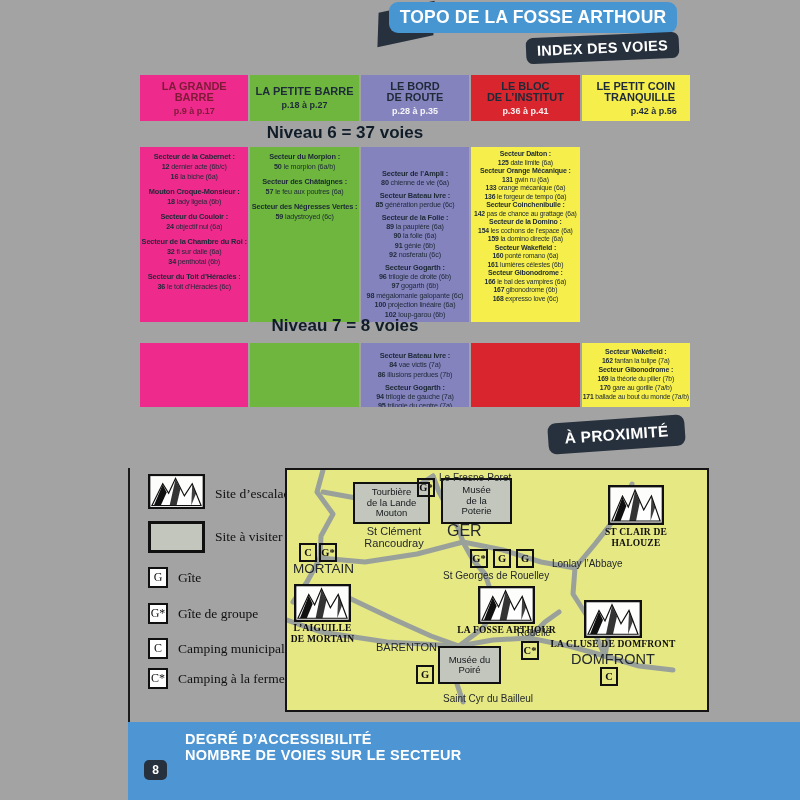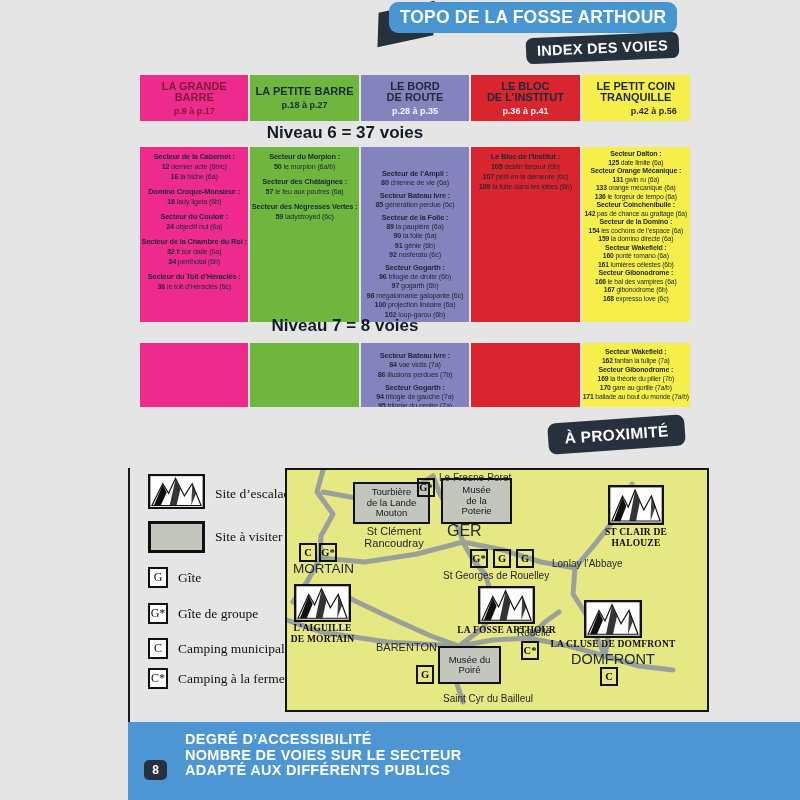--- a/index.html
+++ b/index.html
@@ -1,16 +1,16 @@
 <!DOCTYPE html>
 <html><head>
 <meta charset="utf-8">
 <style>
   html,body{margin:0;padding:0;background:#fff;}
-  .page{position:relative;width:800px;height:800px;background:#e5e5e5;overflow:hidden;
+  .page{position:relative;width:800px;height:800px;background:#a3a3a3;overflow:hidden;
         font-family:"Liberation Sans",sans-serif;}
   
   .banner-shadow{position:absolute;left:378px;top:7px;width:56px;height:34px;background:#27303d;
         transform:skewY(-14deg) rotate(2deg);}
   .banner-blue{position:absolute;left:389px;top:2px;width:288px;height:31px;background:#4796d2;
         border-radius:9px;display:flex;align-items:center;justify-content:center;color:#fff;
         font-weight:bold;font-size:17.5px;letter-spacing:.2px;}
   .banner-index{position:absolute;left:526px;top:35px;width:153px;height:26px;background:#27303d;
         border-radius:7px;transform:rotate(-2.5deg);display:flex;align-items:center;justify-content:center;
         color:#fff;font-weight:bold;font-size:14.5px;letter-spacing:.3px;}
@@ -95,37 +95,37 @@
       <div class="colhead" style="background: rgb(133, 131, 189);">
         <div class="chname" style="color: rgb(30, 42, 56);">LE BORD
 DE ROUTE</div>
         <div class="chpages" style="color: rgba(255, 255, 255, 0.92);">p.28 à p.35</div>
       </div>
       <div class="colhead" style="background: rgb(216, 37, 46);">
         <div class="chname" style="color: rgb(30, 42, 56);">LE BLOC
 DE L’INSTITUT</div>
         <div class="chpages" style="color: rgba(255, 255, 255, 0.92);">p.36 à p.41</div>
       </div>
-      <div class="colhead" style="background: rgb(246, 238, 75);">
+      <div class="colhead" style="background: rgb(246, 238, 75); text-align: right;">
         <div class="chname" style="color: rgb(30, 42, 56);">LE PETIT COIN
 TRANQUILLE</div>
         <div class="chpages" style="color: rgb(30, 42, 56); padding-left: 36px;">p.42 à p.56</div>
       </div>
     </div>
 
   <div class="lvl-label" id="lvl0Label">Niveau 6 = 37 voies</div>
   <div class="cellrow" id="level0">
       <div class="cell" style="background: rgb(238, 43, 140);">
         <div class="grp">
           <div class="sec">Secteur de la Cabernet :</div>
           <div class="rt"><b>12</b> dernier acte (6b/c)</div>
           <div class="rt"><b>16</b> la biche (6a)</div>
         </div>
         <div class="grp">
-          <div class="sec">Domino Croque-Monsieur :</div>
+          <div class="sec">Mouton Croque-Monsieur :</div>
           <div class="rt"><b>18</b> lady ligeia (6b)</div>
         </div>
         <div class="grp">
           <div class="sec">Secteur du Couloir :</div>
           <div class="rt"><b>24</b> objectif nul (6a)</div>
         </div>
         <div class="grp">
           <div class="sec">Secteur de la Chambre du Roi :</div>
           <div class="rt"><b>32</b> fi sur dalle (6a)</div>
           <div class="rt"><b>34</b> penthotal (6b)</div>
@@ -165,28 +165,20 @@
           <div class="rt"><b>91</b> génie (6b)</div>
           <div class="rt"><b>92</b> nosferatu (6c)</div>
         </div>
         <div class="grp">
           <div class="sec">Secteur Gogarth :</div>
           <div class="rt"><b>96</b> trilogie de droite (6b)</div>
           <div class="rt"><b>97</b> gogarth (6b)</div>
           <div class="rt"><b>98</b> mégalomanie galopante (6c)</div>
           <div class="rt"><b>100</b> projection linéaire (6a)</div>
           <div class="rt"><b>102</b> loup-garou (6b)</div>
-        </div>
-      </div>
-      <div class="cell" style="background: rgb(216, 37, 46);">
-        <div class="grp">
-          <div class="sec">Le Bloc de l’Institut :</div>
-          <div class="rt"><b>105</b> destin farceur (6b)</div>
-          <div class="rt"><b>107</b> péril en la demeure (6c)</div>
-          <div class="rt"><b>109</b> la fuite dans les idées (6b)</div>
         </div>
       </div>
       <div class="cell dense" style="background: rgb(246, 238, 75);">
         <div class="grp">
           <div class="sec">Secteur Dalton :</div>
           <div class="rt"><b>125</b> date limite (6a)</div>
         </div>
         <div class="grp">
           <div class="sec">Secteur Orange Mécanique :</div>
           <div class="rt"><b>131</b> gwin ru (6a)</div>
@@ -367,17 +359,16 @@
       <div class="mbox" style="left: 234px; top: 171px;">C*</div>
       <div class="mbox" style="left: 129px; top: 195px;">G</div>
       <div class="mbox" style="left: 313px; top: 197px;">C</div>
     </div>
 
   <div class="footer">
     <div class="page-badge">8</div>
     <div class="footer-lines" id="footerLines">
         <div>DEGRÉ D’ACCESSIBILITÉ</div>
         <div>NOMBRE DE VOIES SUR LE SECTEUR</div>
-        <div>ADAPTÉ AUX DIFFÉRENTS PUBLICS</div>
       </div>
   </div>
 
 </div>
 
 </body></html>

